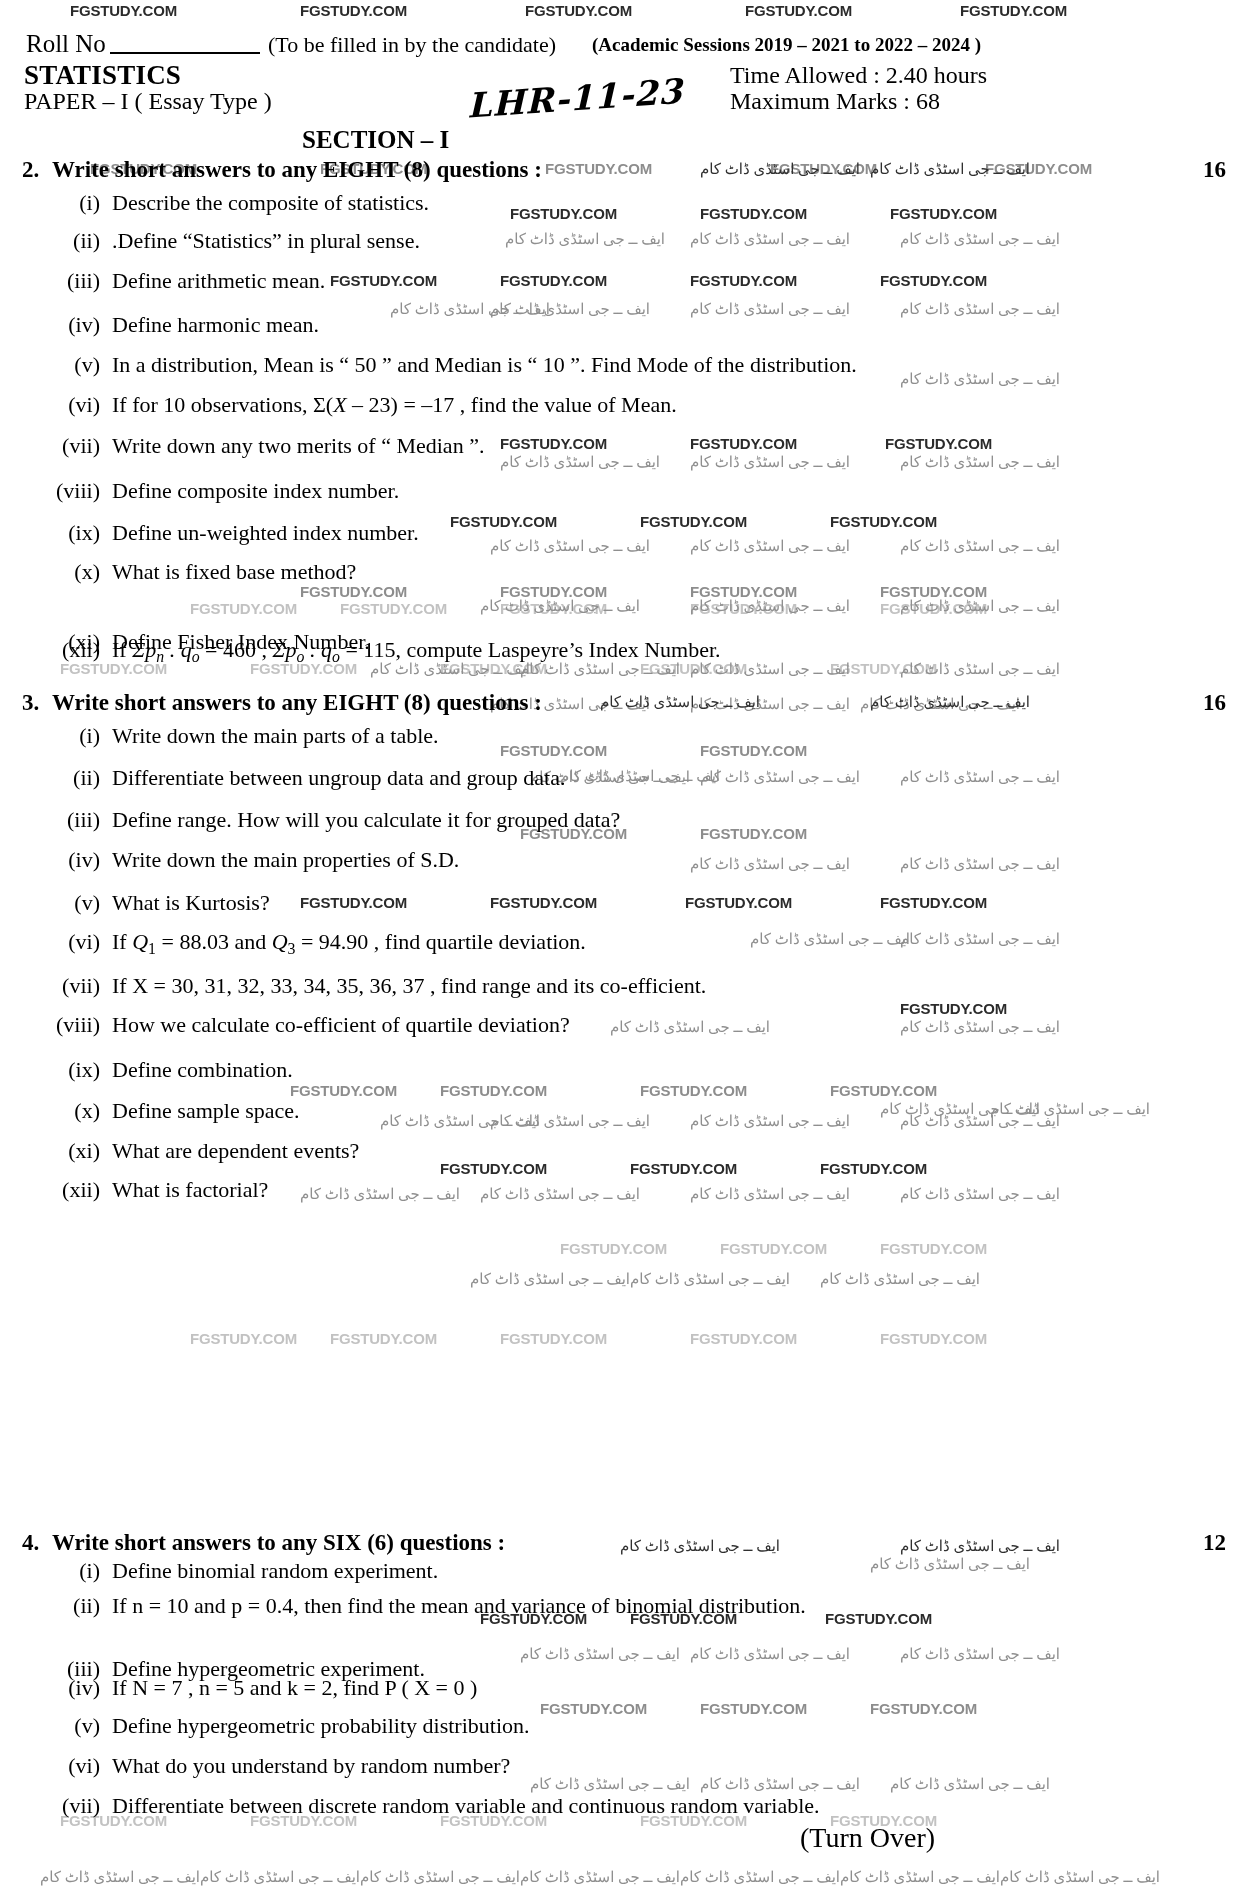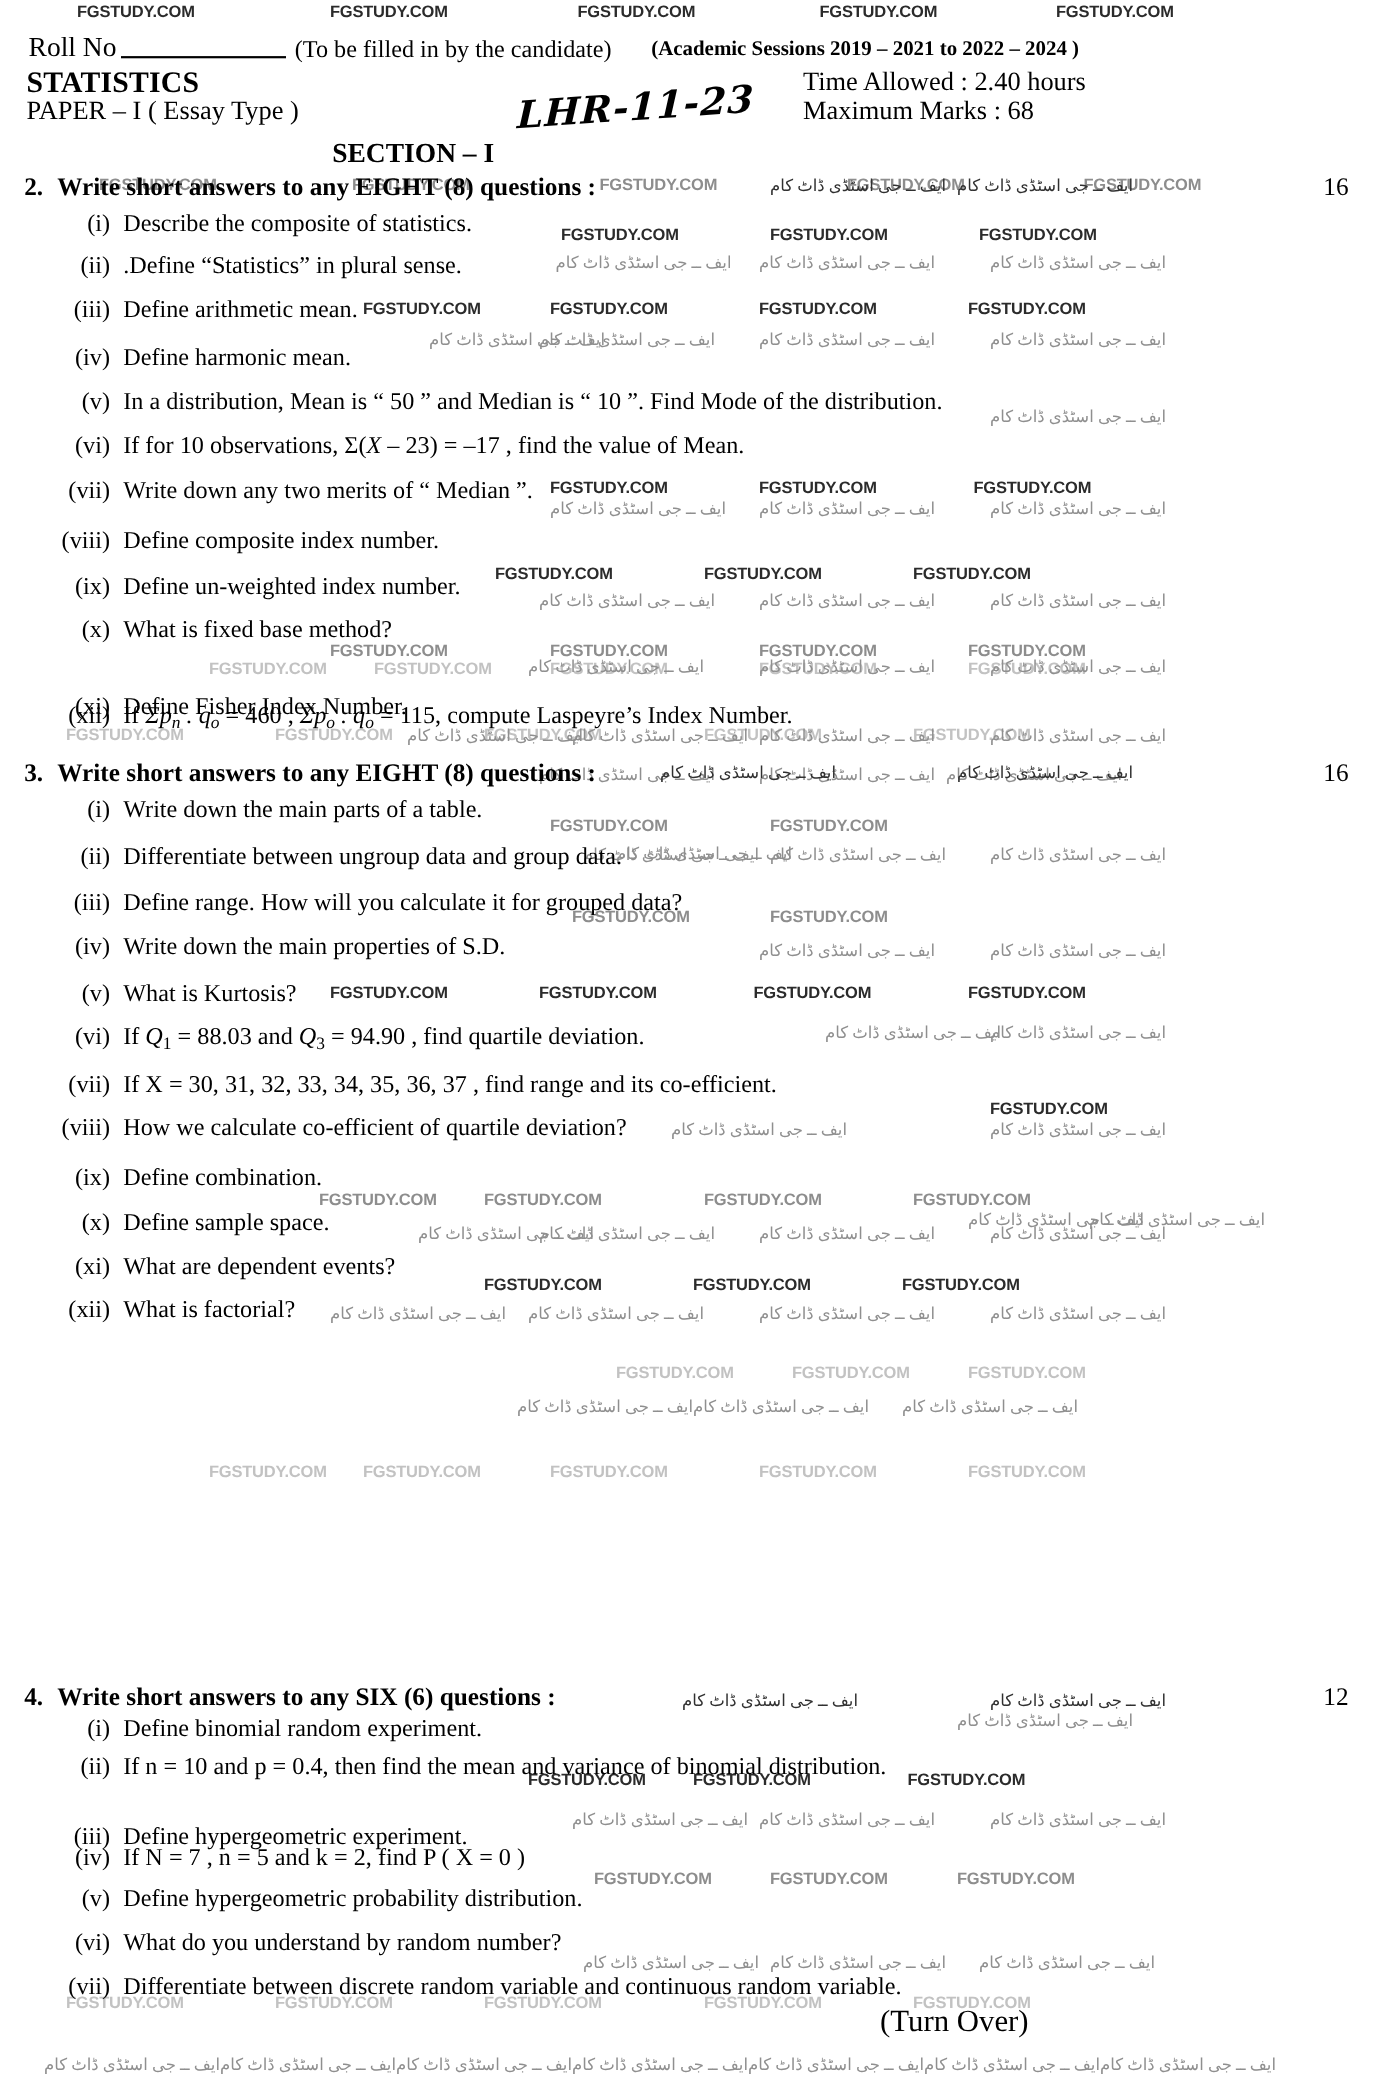--- a/index.html
+++ b/index.html
@@ -102,21 +102,21 @@
     left: 22px;
     font-size: 23px;
     font-weight: bold;
     white-space: nowrap;
   }
   .qhead .num { display: inline-block; width: 30px; }
   .marks {
     position: absolute;
     right: 24px;
     font-size: 23px;
-    font-weight: normal;
+    font-weight: bold;
   }
 
   
   .item {
     position: absolute;
     left: 46px;
     font-size: 22px;
     white-space: nowrap;
   }
   .item .lbl {

